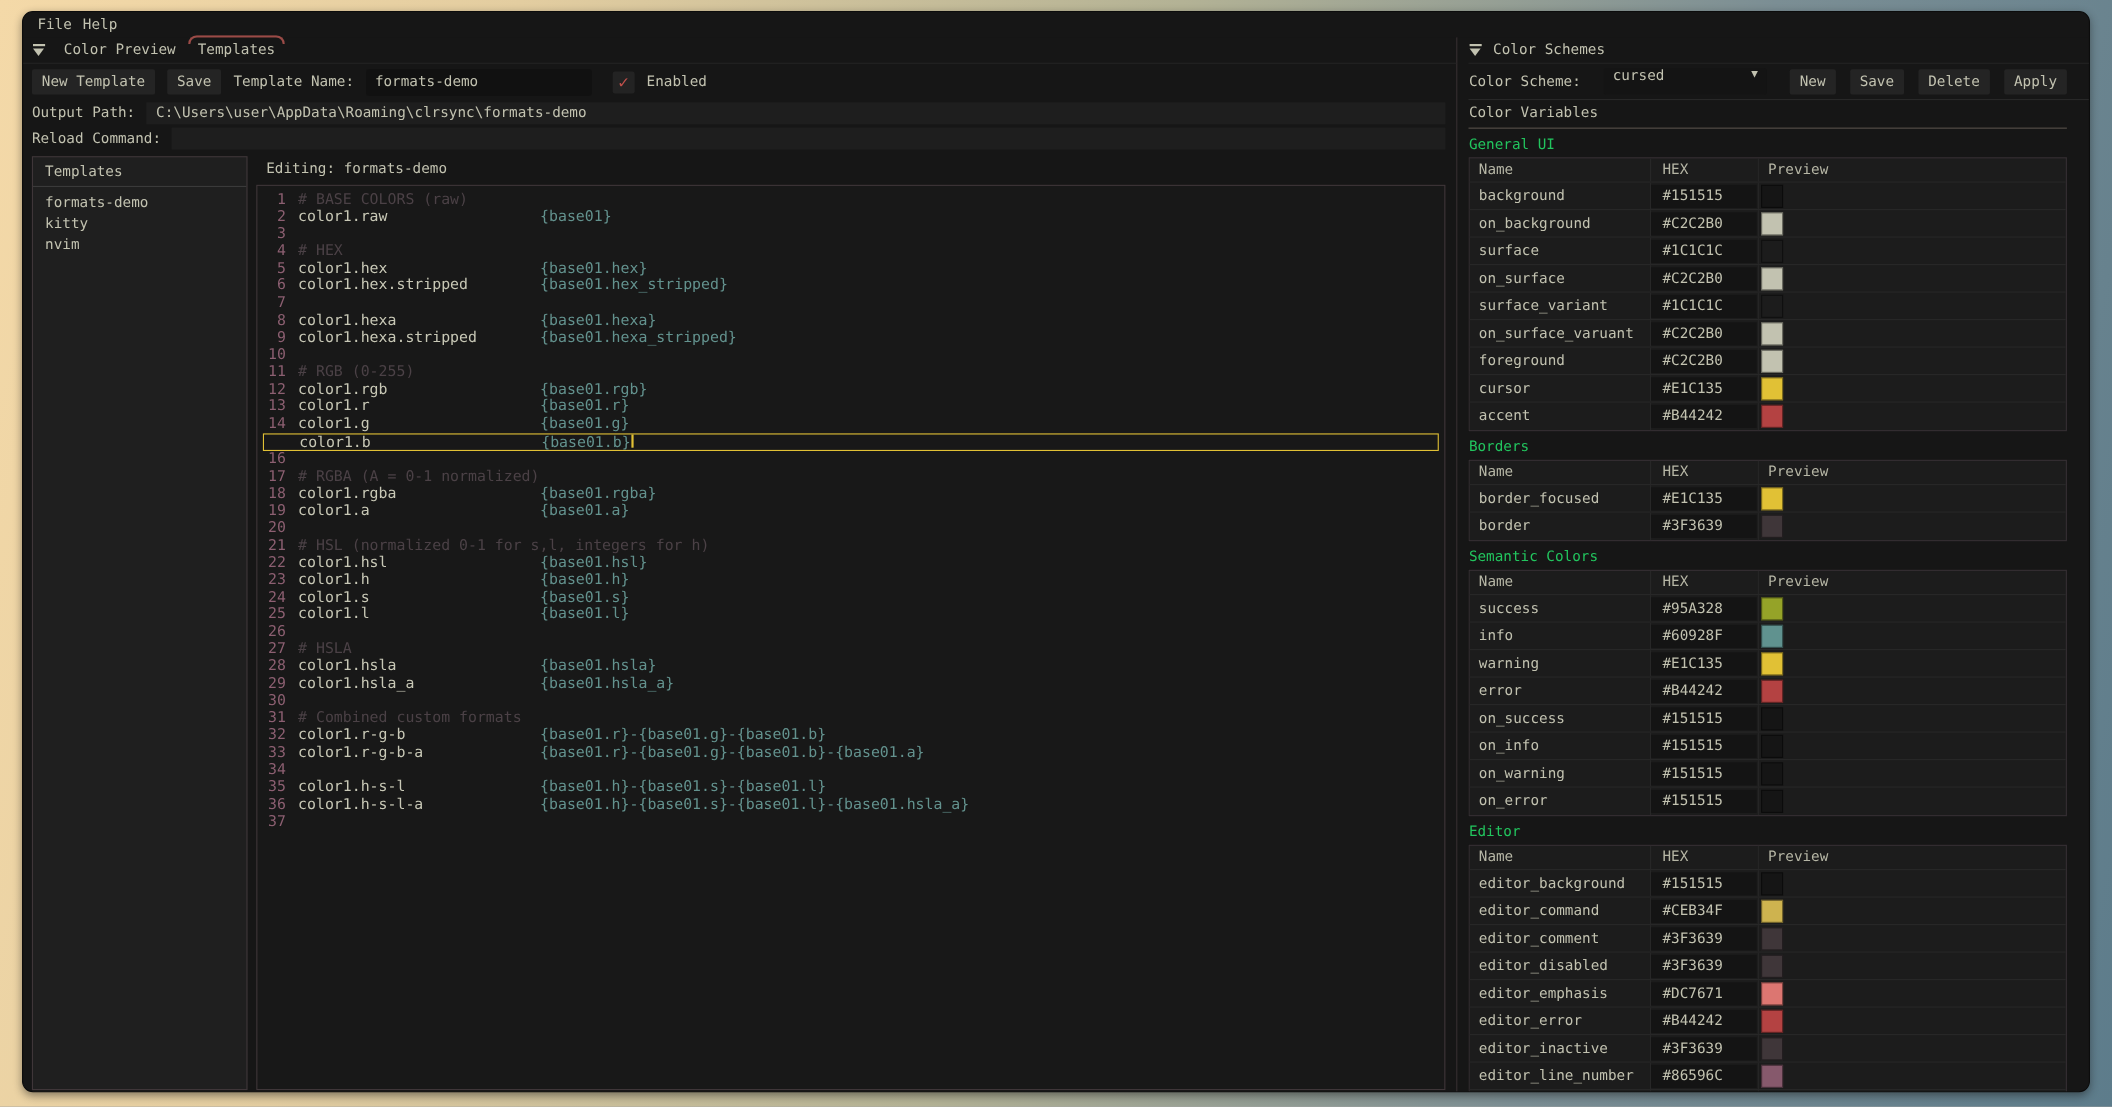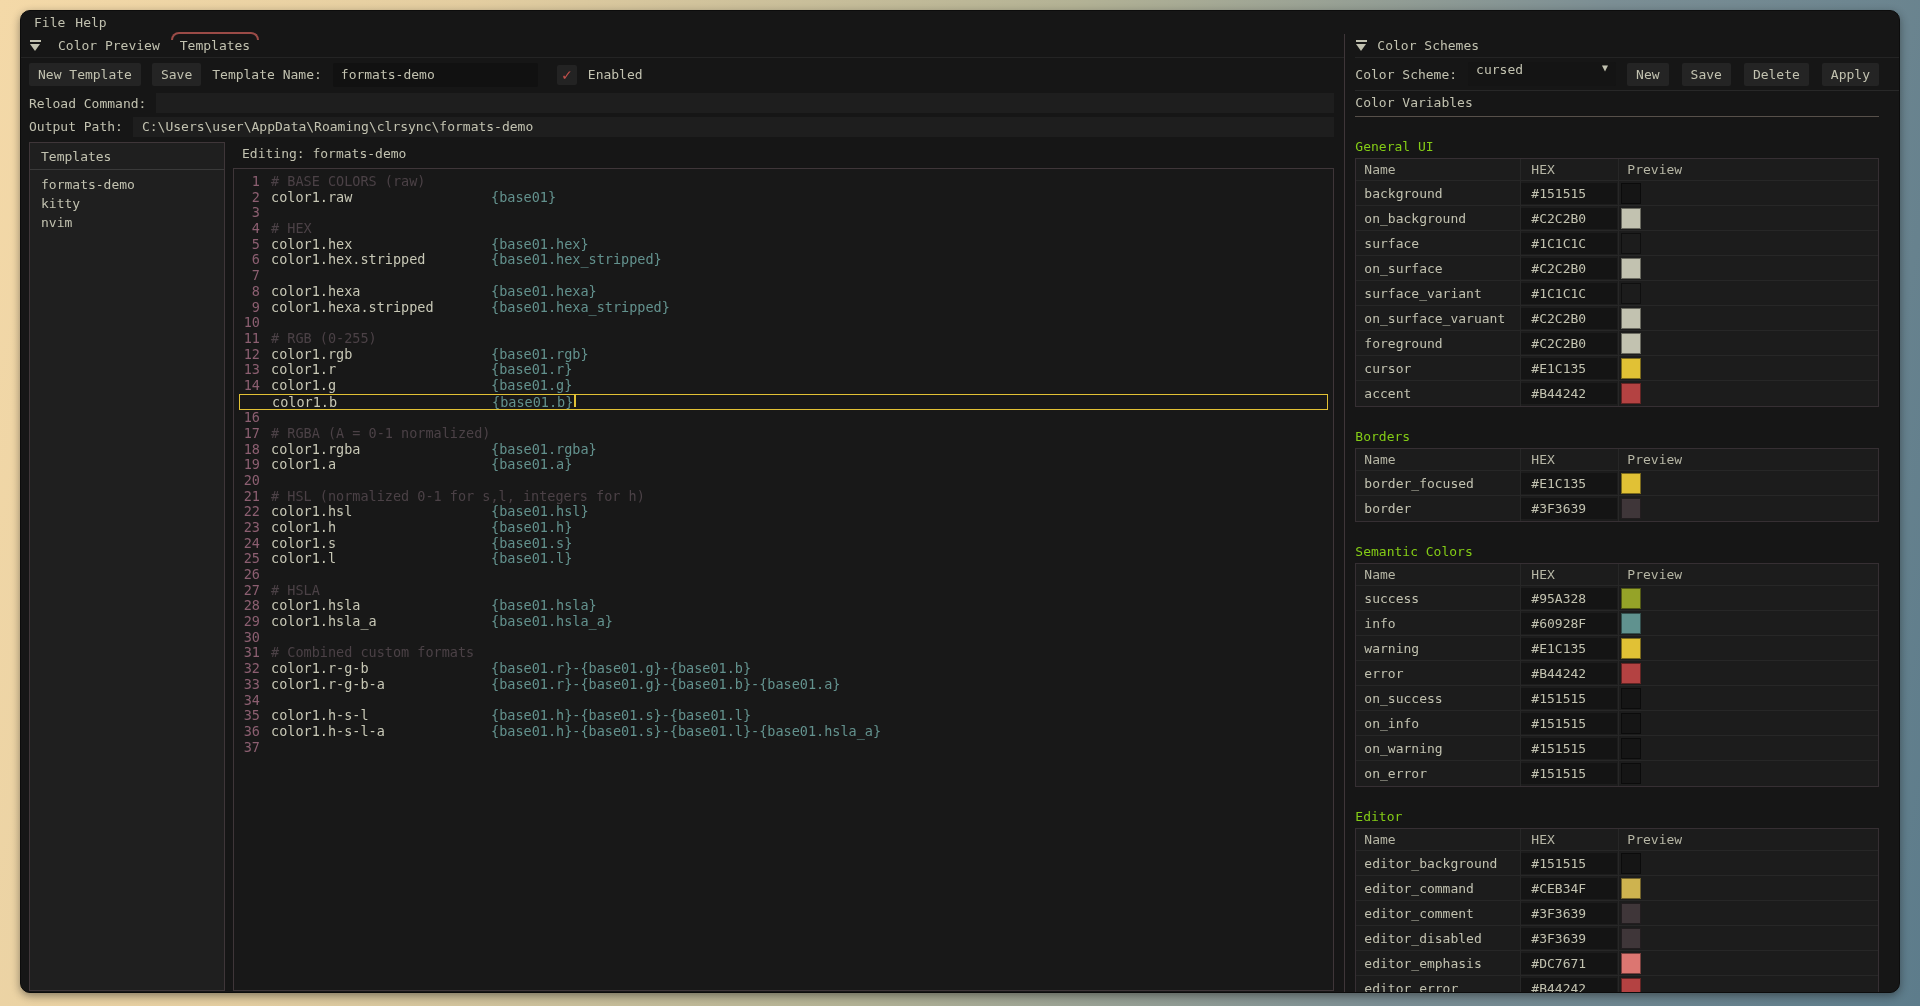--- a/index.html
+++ b/index.html
@@ -53,27 +53,27 @@
   .line { display:flex; height:15.7px; line-height:15.7px; white-space:pre; }
   .gutter { width:37px; flex:0 0 auto; text-align:right; padding-right:11px; color:#8C5F71; }
   .code-name { display:inline-block; width:220px; color:#C8C8B6; }
   .code-value { color:#63928E; }
   .code-comment { color:#4b4146; }
   .line.current { border:1px solid #E1C135; margin:0 5px; height:16.5px; line-height:14.5px; }
   .line.current .gutter { width:32px; }
   .cursor { display:inline-block; width:2px; height:12px; background:#E1C135; vertical-align:-2px; margin-left:1px; }
   
   .panel-header { height:24px; display:flex; align-items:center; gap:9px; border-bottom:1px solid #242424; flex:0 0 auto; }
-  .scheme-row { height:33px; display:flex; align-items:center; gap:11px; border-bottom:1px solid #282828; padding-right:20px; flex:0 0 auto; }
+  .scheme-row { height:33px; display:flex; align-items:center; gap:21px; border-bottom:1px solid #282828; padding-right:20px; flex:0 0 auto; }
   .select { width:148px; height:24px; background:#141414; display:flex; align-items:flex-start; padding:0 8px; border-radius:2px; }
   .select .sel-text { flex:1; }
   .select .arrow { font-size:10px; color:#C2C2B0; }
   .panel-subtitle { height:26px; line-height:24px; border-bottom:1px solid #57504a; margin-right:20px; flex:0 0 auto; }
   .groups { flex:1; overflow:hidden; padding-right:20px; }
-  .group-title { margin-top:22px; height:16px; line-height:16px; margin-bottom:3px; color:#84cc16; }
+  .group-title { margin-top:7px; height:16px; line-height:16px; margin-bottom:3px; color:#22c55e; }
   .ctable { border:1px solid #362f33; background:#1c1c1c; }
   .crow { display:flex; height:25px; border-bottom:1px solid #272727; align-items:center; }
   .crow:last-child { border-bottom:none; }
   .crow.header { height:22px; color:#b6b6a5; }
   .c-name { width:165px; padding-left:8px; border-right:1px solid #272727; align-self:stretch; display:flex; align-items:center; }
   .c-hex { width:98px; align-self:stretch; border-right:1px solid #272727; display:flex; align-items:center; }
   .c-hex .hexbox { background:#141414; margin:2px 1px 2px 0; height:21px; line-height:21px; padding-left:10px; width:96px; }
   .crow.header .c-hex { padding-left:10px; }
   .c-preview { flex:1; align-self:stretch; display:flex; align-items:center; padding-left:2px; }
   .crow.header .c-preview { padding-left:8px; }
@@ -107,28 +107,28 @@
         <span class="btn">New Template</span>
         <span class="btn">Save</span>
         <span class="lbl">Template Name:</span>
         <span class="input name-input">formats-demo</span>
         <span class="checkbox">
             <span class="mark">✓</span>
           </span>
         <span class="lbl">Enabled</span>
       </div>
 
+      <div class="pathrow">
+        <span class="lbl">Output Path:</span>
+        <span class="field">C:\Users\user\AppData\Roaming\clrsync\formats-demo</span>
+      </div>
+
       <div class="pathrow reloadrow">
         <span class="lbl">Reload Command:</span>
         <span class="field"></span>
-      </div>
-
-      <div class="pathrow">
-        <span class="lbl">Output Path:</span>
-        <span class="field">C:\Users\user\AppData\Roaming\clrsync\formats-demo</span>
       </div>
 
       <div class="workspace">
         <div class="sidebar">
           <div class="sidebar-header">Templates</div>
           <div class="sidebar-list" id="sidebar-list">
               <div class="sidebar-item">formats-demo</div>
               <div class="sidebar-item">kitty</div>
               <div class="sidebar-item">nvim</div>
             </div>

